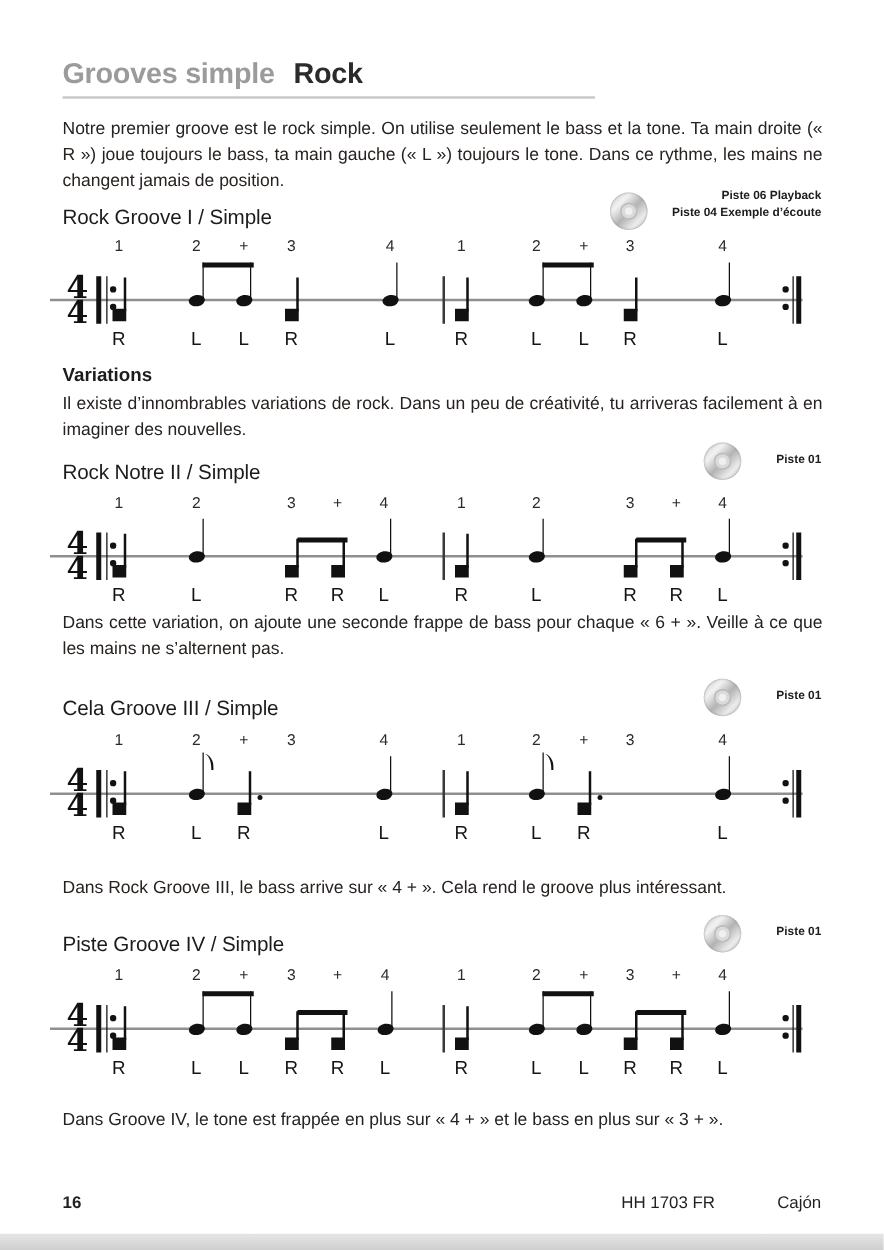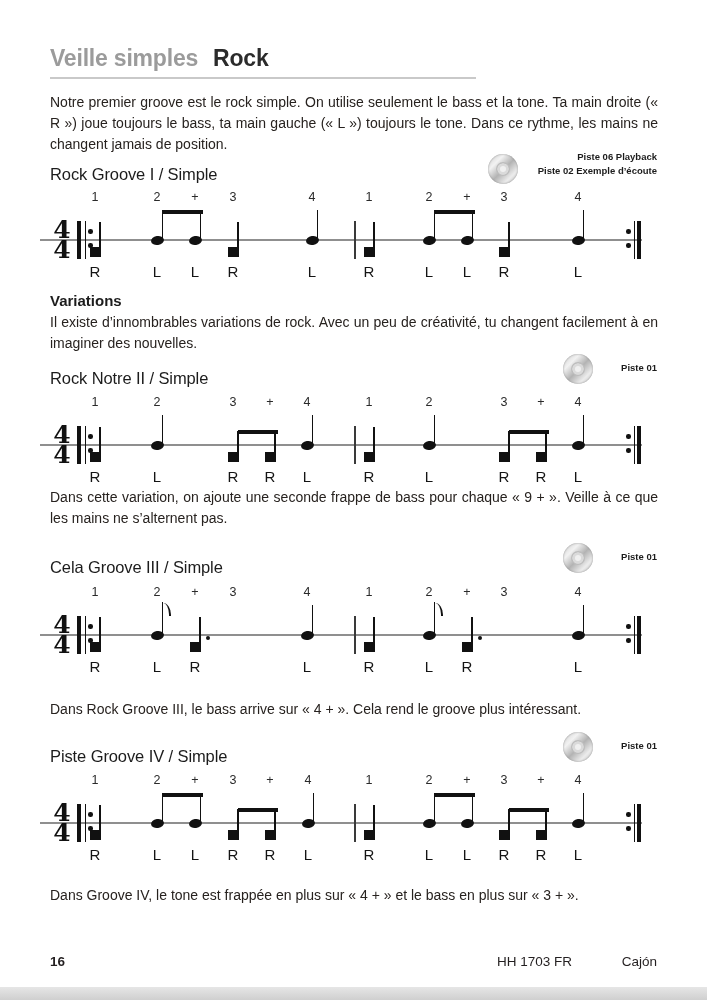--- a/index.html
+++ b/index.html
@@ -50,33 +50,33 @@
   
   .pgnum{left:50px;top:954px;font-size:13.5px;font-weight:bold}
   .catalog{left:0;top:954px;width:572px;text-align:right;font-size:13.5px}
   .bookname{right:50px;top:954px;font-size:13.5px}
   .bottom-band{left:0;top:987px;width:707px;height:13px;background:linear-gradient(#e6e6e6,#cfcfcf)}
 </style>
 </head>
 <body>
 
 <div class="abs title">
-  <span class="gray">Veille simples</span><span class="dark">Rock</span>
+  <span class="gray">Grooves simple</span><span class="dark">Rock</span>
 </div>
 <div class="abs rule"></div>
 
 <p class="abs body" style="top:92px">Notre premier groove est le rock simple. On utilise seulement le bass et la tone. Ta main droite (« R ») joue toujours le bass, ta main gauche (« L ») toujours le tone. Dans ce rythme, les mains ne changent jamais de position.</p>
 
 <div class="abs groove-head" style="top:165px">Rock Groove I / Simple</div>
 <div class="abs cd" style="left:488px;top:154px">
     <div class="cd-hole"></div>
   </div>
 <div class="abs piste" style="top:150px">
   <div>Piste 06  Playback</div>
-  <div>Piste 02  Exemple d’écoute</div>
+  <div>Piste 04  Exemple d’écoute</div>
 </div>
 <div class="abs notation" style="top:185px">
     <div class="staffline" style="left: 40px; top: 54.4px; width: 602px;"></div>
     <div class="ts" style="top: 35px;">4</div>
     <div class="ts" style="top: 55px;">4</div>
     <div class="rthick" style="left: 76.5px; top: 36px;"></div>
     <div class="rthin" style="left: 84.5px; top: 36px;"></div>
     <div class="rdot" style="left: 88px; top: 44px;"></div>
     <div class="rdot" style="left: 88px; top: 58px;"></div>
     <div class="rdot" style="left: 626px; top: 44px;"></div>
@@ -122,21 +122,21 @@
     <div class="stem" style="left: 508px; top: 37px; height: 27px;"></div>
     <div class="cnt" style="left: 578px; top: 5px;">4</div>
     <div class="lbl" style="left: 578px; top: 78px;">L</div>
     <div class="nh-round" style="left: 571.5px; top: 50.5px;"></div>
     <div class="stem" style="left: 582.6px; top: 25px; height: 30px;"></div>
     <div class="beam" style="left: 161.6px; top: 25px; width: 41.2px;"></div>
     <div class="beam" style="left: 433.6px; top: 25px; width: 41.2px;"></div>
   </div>
 
 <div class="abs varhead">Variations</div>
-<p class="abs body" style="top:312px">Il existe d’innombrables variations de rock. Avec un peu de créativité, tu changent facilement à en imaginer des nouvelles.</p>
+<p class="abs body" style="top:312px">Il existe d’innombrables variations de rock. Dans un peu de créativité, tu arriveras facilement à en imaginer des nouvelles.</p>
 
 <div class="abs groove-head" style="top:369px">Rock Notre II / Simple</div>
 <div class="abs cd" style="left:563px;top:354px">
     <div class="cd-hole"></div>
   </div>
 <div class="abs piste" style="top:361px">
   <div>Piste 01</div>
 </div>
 <div class="abs notation" style="top:390px">
     <div class="staffline" style="left: 40px; top: 54.4px; width: 602px;"></div>
@@ -187,21 +187,21 @@
     <div class="lbl" style="left: 541px; top: 78px;">R</div>
     <div class="nh-square" style="left: 535.5px; top: 62px;"></div>
     <div class="stem" style="left: 545px; top: 41px; height: 23px;"></div>
     <div class="cnt" style="left: 578px; top: 5px;">4</div>
     <div class="lbl" style="left: 578px; top: 78px;">L</div>
     <div class="nh-round" style="left: 571.5px; top: 50.5px;"></div>
     <div class="stem" style="left: 582.6px; top: 25px; height: 30px;"></div>
     <div class="beam" style="left: 237.6px; top: 40px; width: 40.2px;"></div>
     <div class="beam" style="left: 508.6px; top: 40px; width: 40.2px;"></div>
   </div>
-<p class="abs body" style="top:487px">Dans cette variation, on ajoute une seconde frappe de bass pour chaque « 9 + ». Veille à ce que les mains ne s’alternent pas.</p>
+<p class="abs body" style="top:487px">Dans cette variation, on ajoute une seconde frappe de bass pour chaque « 6 + ». Veille à ce que les mains ne s’alternent pas.</p>
 
 <div class="abs groove-head" style="top:558px">Cela Groove III / Simple</div>
 <div class="abs cd" style="left:563px;top:543px">
     <div class="cd-hole"></div>
   </div>
 <div class="abs piste" style="top:550px">
   <div>Piste 01</div>
 </div>
 <div class="abs notation" style="top:580px">
     <div class="staffline" style="left: 40px; top: 54.4px; width: 602px;"></div>

